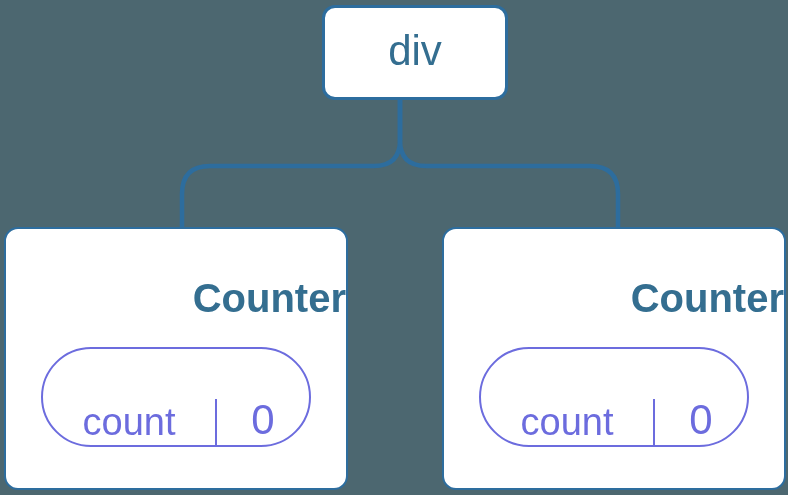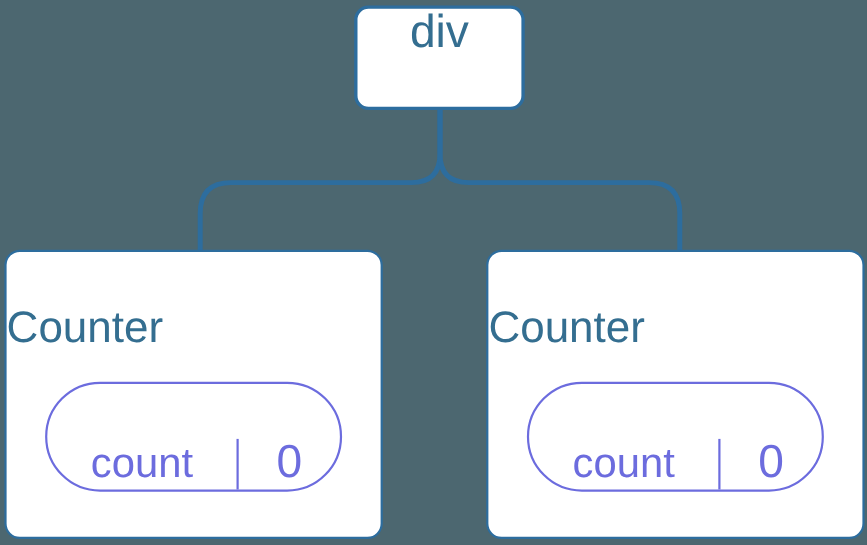--- a/index.html
+++ b/index.html
@@ -31,27 +31,28 @@
   }
   .connector path{
     fill:none;
     stroke:var(--line-blue);
     stroke-width:4.5;
   }
   .root-node{
     position:absolute;
     left:322px;
     top:5px;
-    width:155px;
+    width:186px;
     height:95px;
     box-sizing:border-box;
     background:var(--node-fill);
     border:3px solid var(--line-blue);
     border-radius:13px;
     display:flex;
+    align-items:center;
     justify-content:center;
   }
   .root-node span{
     color:var(--label-blue);
     font-size:42px;
     font-weight:500;
     line-height:1;
     padding-bottom:4px;
   }
   .card{
@@ -64,24 +65,24 @@
     border:2px solid var(--line-blue);
     border-radius:14px;
   }
   .card-left{ left:4px; }
   .card-right{ left:442px; }
   .card-title{
     position:absolute;
     top:45px;
     left:0;
     width:100%;
-    text-align:left;
+    text-align:right;
     color:var(--label-blue);
     font-size:40px;
-    font-weight:400;
+    font-weight:700;
     line-height:48px;
   }
   .pill{
     position:absolute;
     top:118px;
     left:50%;
     transform:translateX(-50%);
     width:270px;
     height:100px;
     box-sizing:border-box;

